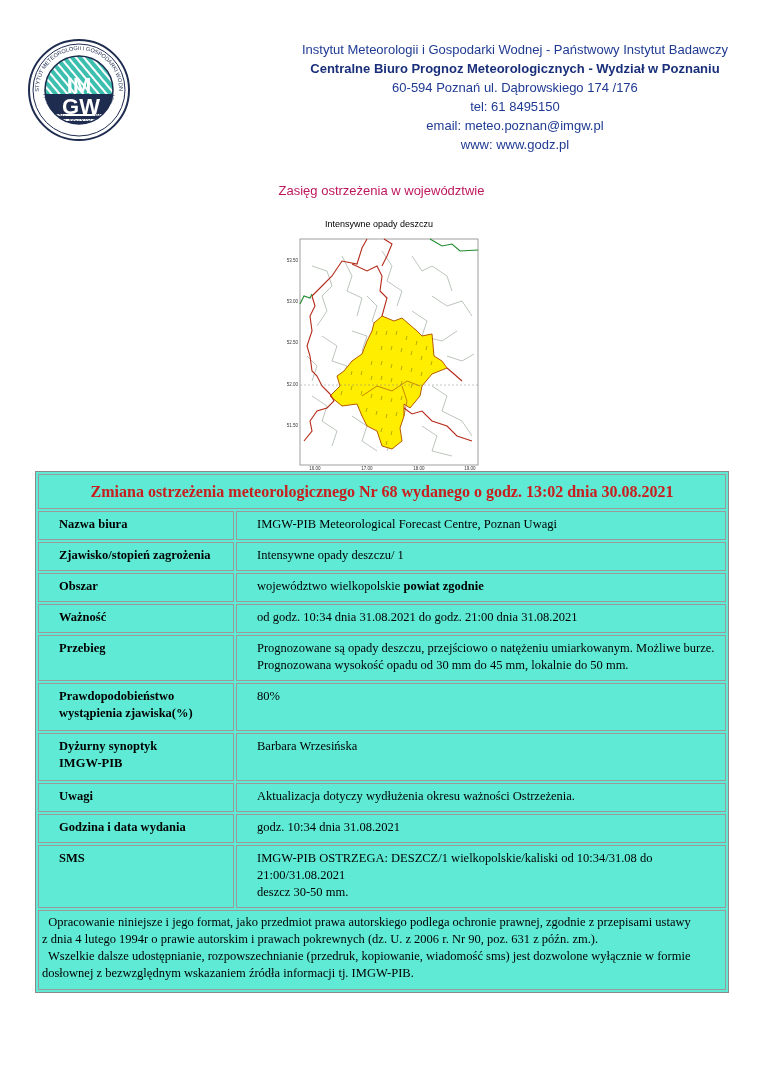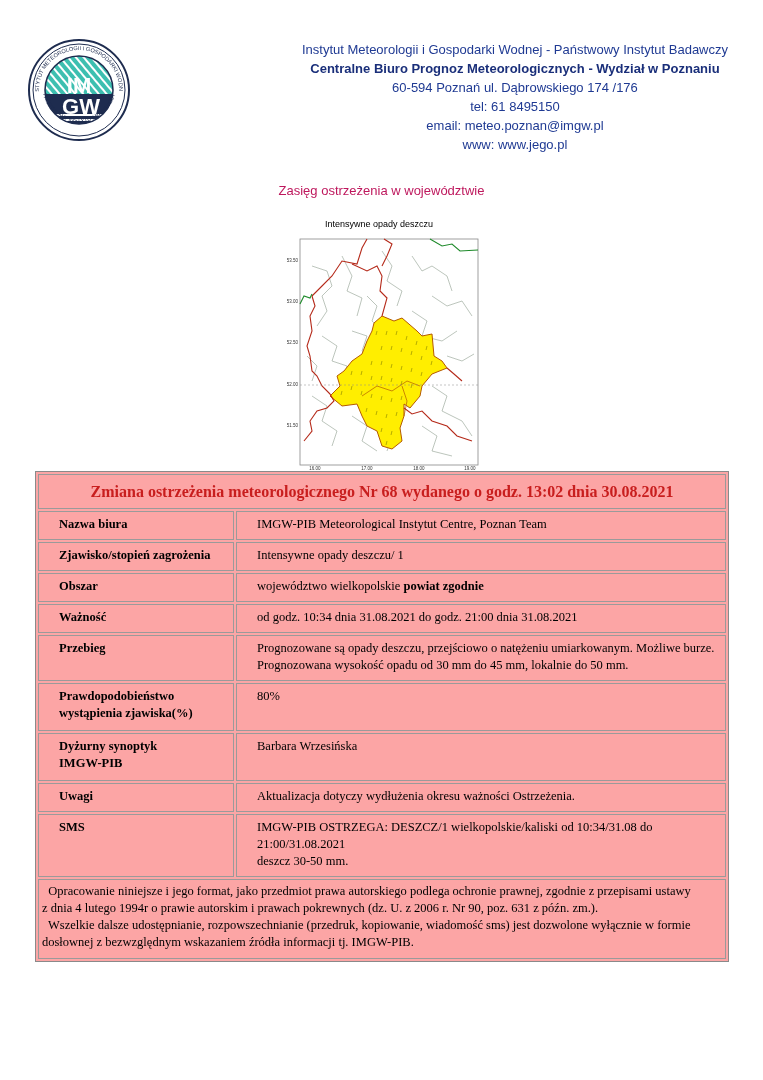--- a/index.html
+++ b/index.html
@@ -10,21 +10,21 @@
   .header-info { position:absolute; right:35px; top:40px; text-align:center; font-family:"Liberation Sans", sans-serif; font-size:13px; color:#1f3a93; line-height:19px; }
   .header-info .bold { font-weight:bold; color:#1a2f7a; }
 
   
   .map-title { position:absolute; left:0; width:763px; top:183px; text-align:center; font-family:"Liberation Sans", sans-serif; font-size:13px; color:#be185d; }
   .map-subtitle { position:absolute; left:325px; top:219px; font-family:"Liberation Sans", sans-serif; font-size:9px; color:#000;text-align:center; }
   .map-wrap { position:absolute; left:282px; top:236px; width:200px; height:236px; }
   .map-wrap svg { display:block; }
 
   
-  .warn-table { position:absolute; left:35px; top:471px; width:694px; border-collapse:separate; border-spacing:2px; border:1px solid #8a8a8a; background:#fca5a5; }
+  .warn-table { position:absolute; left:35px; top:471px; width:694px; border-collapse:separate; border-spacing:2px; border:1px solid #8a8a8a; background:#5eead4; }
   .warn-table td { border:1px solid #9a9a9a; font-size:12.5px; padding:4px 4px 6px 20px; vertical-align:top; line-height:17px; }
   .warn-table td.lbl { font-weight:bold; width:170px; }
   .warn-table td.hdr { text-align:center; color:#c81e1e; font-weight:bold; font-size:16px; padding:8px 4px 8px 4px; }
   .warn-table td.footer { font-size:12.5px; line-height:17px; padding:3px 4px 7px 3px; }
   .tall { height:36px; }
 </style>
 </head>
 <body>
 
 <div class="logo">
@@ -59,21 +59,21 @@
     </text>
   </svg>
 </div>
 
 <div class="header-info">
   <div>Instytut Meteorologii i Gospodarki Wodnej - Państwowy Instytut Badawczy</div>
   <div class="bold">Centralne Biuro Prognoz Meteorologicznych - Wydział w Poznaniu</div>
   <div>60-594 Poznań ul. Dąbrowskiego 174 /176</div>
   <div>tel: 61 8495150</div>
   <div>email: meteo.poznan@imgw.pl</div>
-  <div>www: www.jego.pl</div>
+  <div>www: www.godz.pl</div>
 </div>
 
 <div class="map-title">Zasięg ostrzeżenia w województwie</div>
 <div class="map-subtitle">Intensywne opady deszczu</div>
 <div class="map-wrap">
   <svg width="200" height="236" viewBox="0 0 200 236">
     <rect x="18" y="3" width="178" height="226" fill="#ffffff" stroke="#888" stroke-width="0.8"></rect>
 
     <g stroke="#8e9e8e" stroke-width="0.6" fill="none">
       <path d="M30 30 L45 35 L50 50 L40 60 L45 75 L35 90"></path>
@@ -137,21 +137,21 @@
   </svg>
 </div>
 
 <table class="warn-table">
   <tbody>
       <tr>
     <td colspan="2" class="hdr">Zmiana ostrzeżenia meteorologicznego Nr 68 wydanego o godz. 13:02 dnia 30.08.2021</td>
   </tr>
   <tr>
     <td class="lbl">Nazwa biura</td>
-    <td>IMGW-PIB Meteorological Instytut Centre, Poznan Team</td>
+    <td>IMGW-PIB Meteorological Forecast Centre, Poznan Uwagi</td>
   </tr>
   <tr>
     <td class="lbl">Zjawisko/stopień zagrożenia</td>
     <td>Intensywne opady deszczu/ 1</td>
   </tr>
   <tr>
     <td class="lbl">Obszar</td>
     <td><span>województwo wielkopolskie </span><b>powiat zgodnie</b></td>
   </tr>
   <tr>
@@ -175,20 +175,24 @@
   <tr>
     <td class="lbl tall">
           <div>Dyżurny synoptyk</div>
           <div>IMGW-PIB</div>
         </td>
     <td>Barbara Wrzesińska</td>
   </tr>
   <tr>
     <td class="lbl">Uwagi</td>
     <td>Aktualizacja dotyczy wydłużenia okresu ważności Ostrzeżenia.</td>
+  </tr>
+  <tr>
+    <td class="lbl">Godzina i data wydania</td>
+    <td>godz. 10:34 dnia 31.08.2021</td>
   </tr>
   <tr>
     <td class="lbl">SMS</td>
     <td>
           <div>IMGW-PIB OSTRZEGA: DESZCZ/1 wielkopolskie/kaliski od 10:34/31.08 do 21:00/31.08.2021</div>
           <div>deszcz 30-50 mm.</div>
         </td>
   </tr>
   <tr>
     <td colspan="2" class="footer" style="white-space: normal;">

